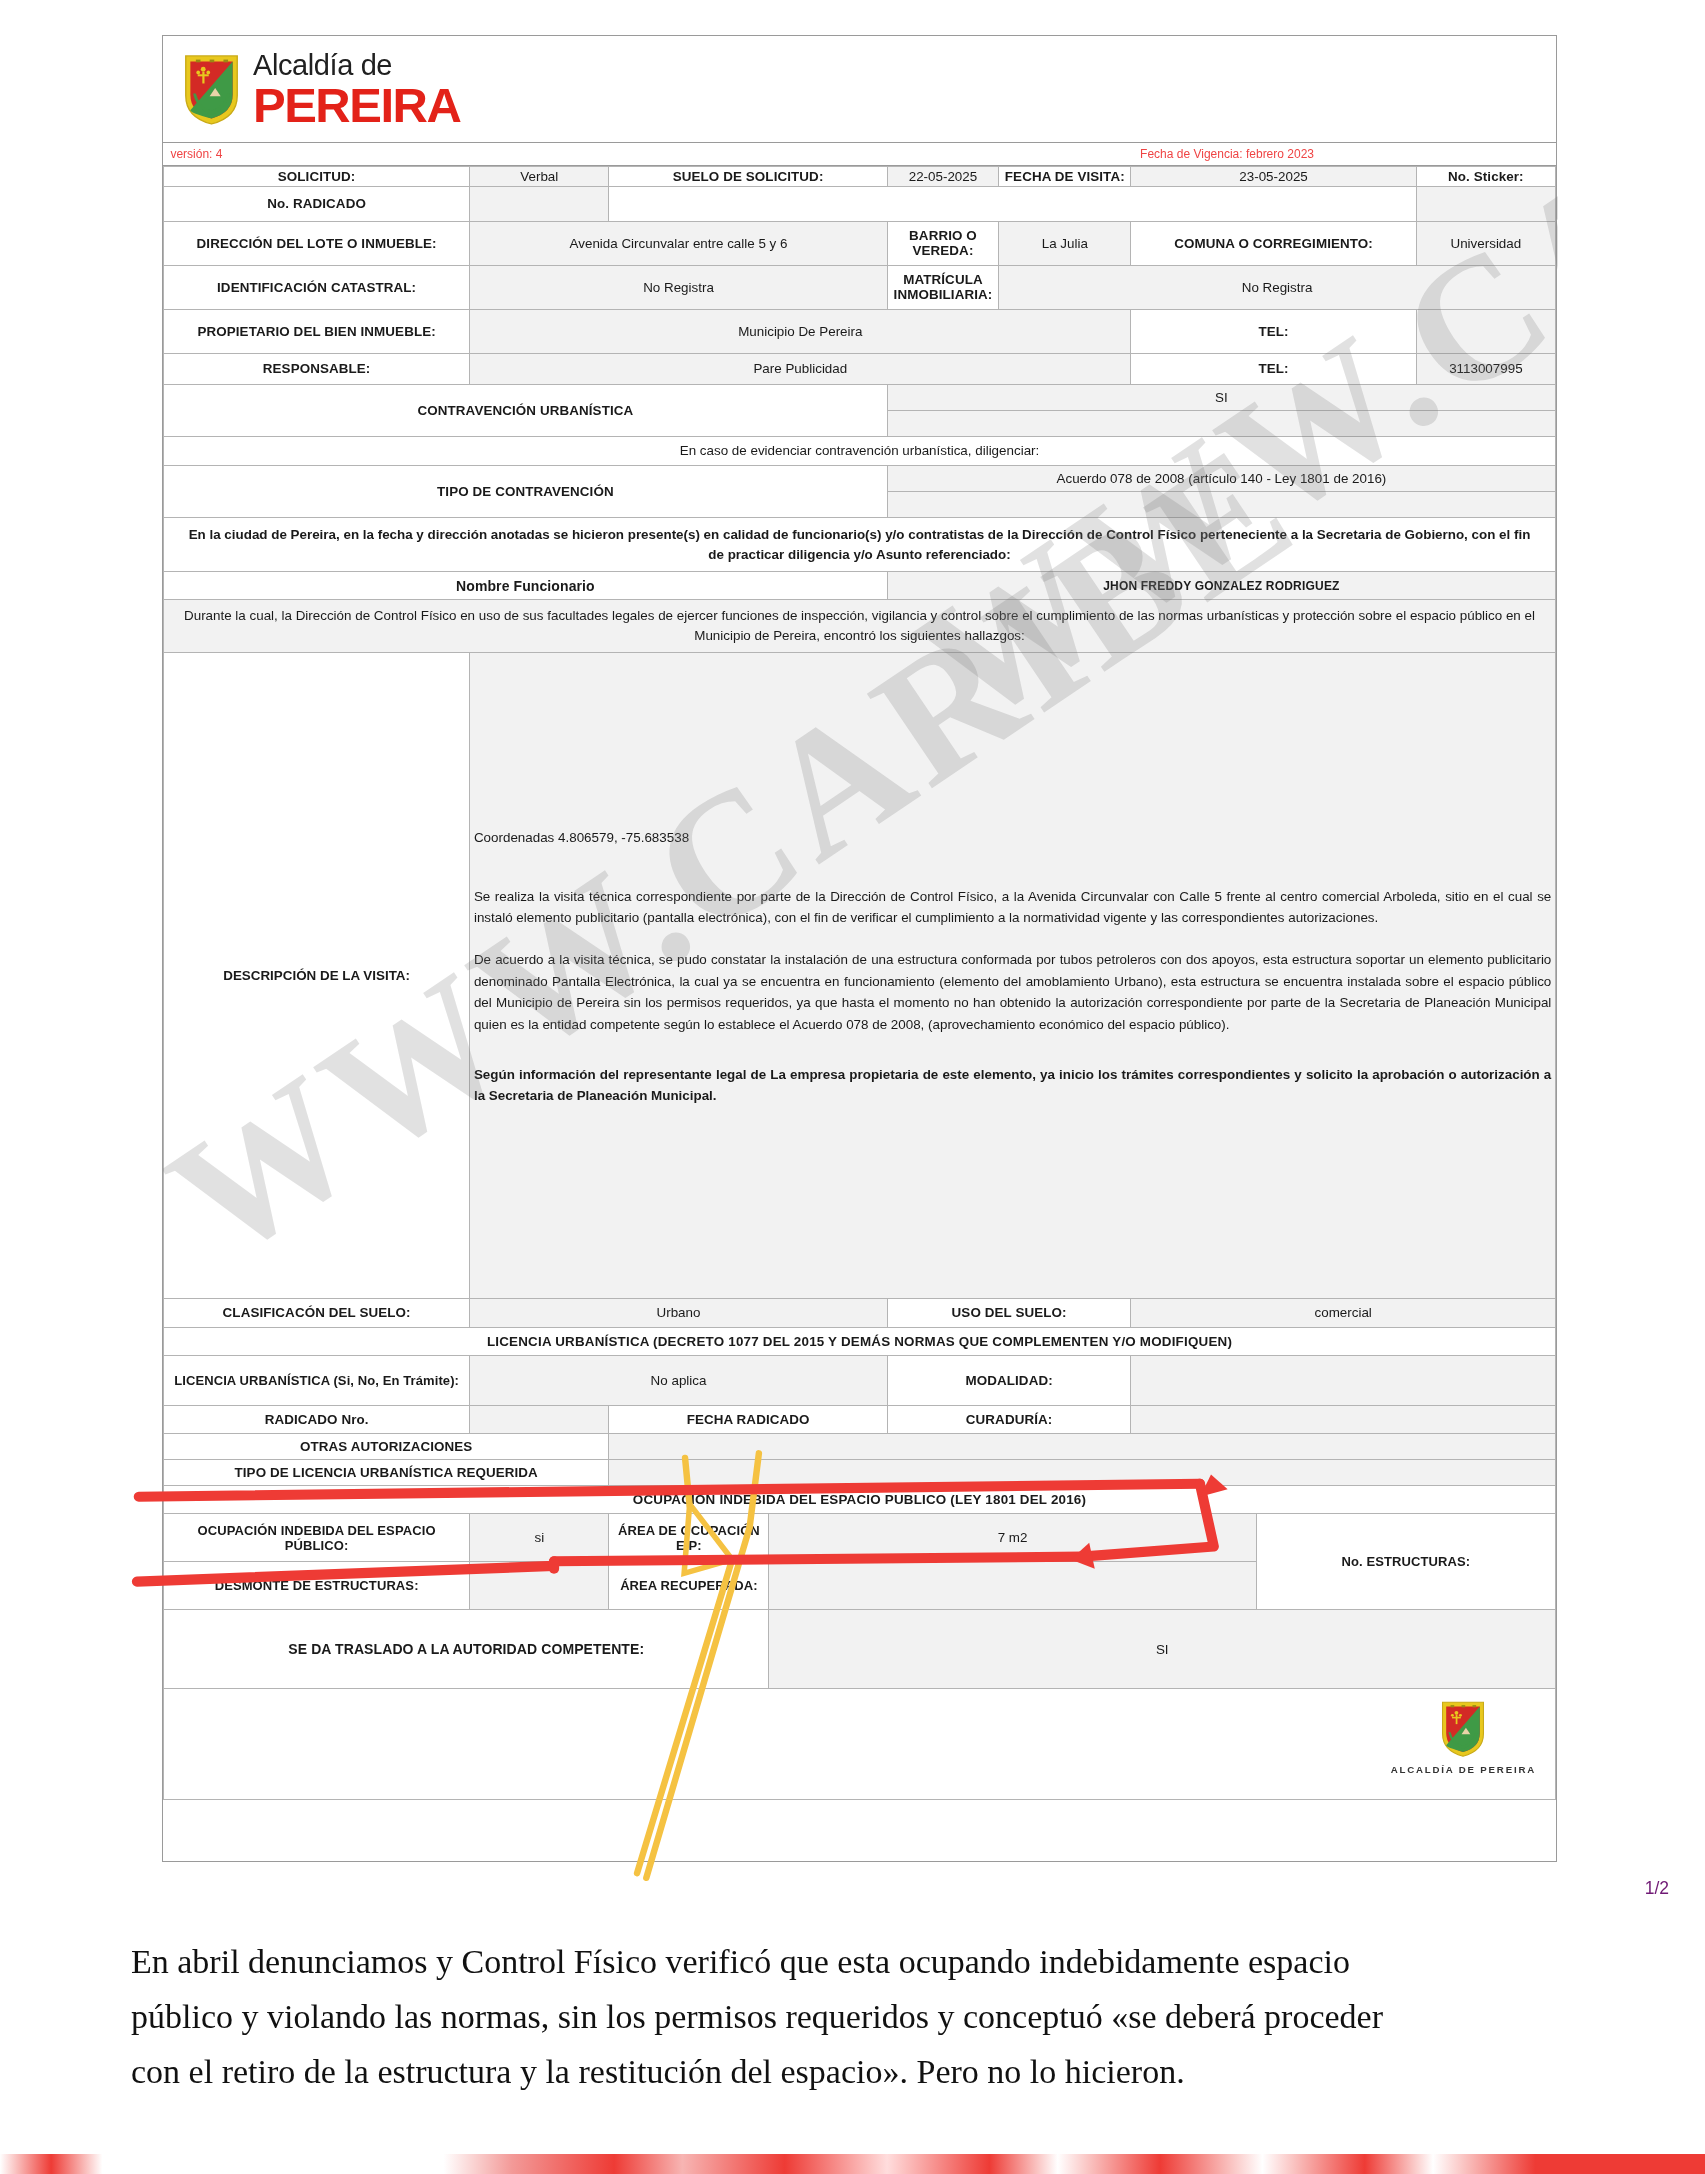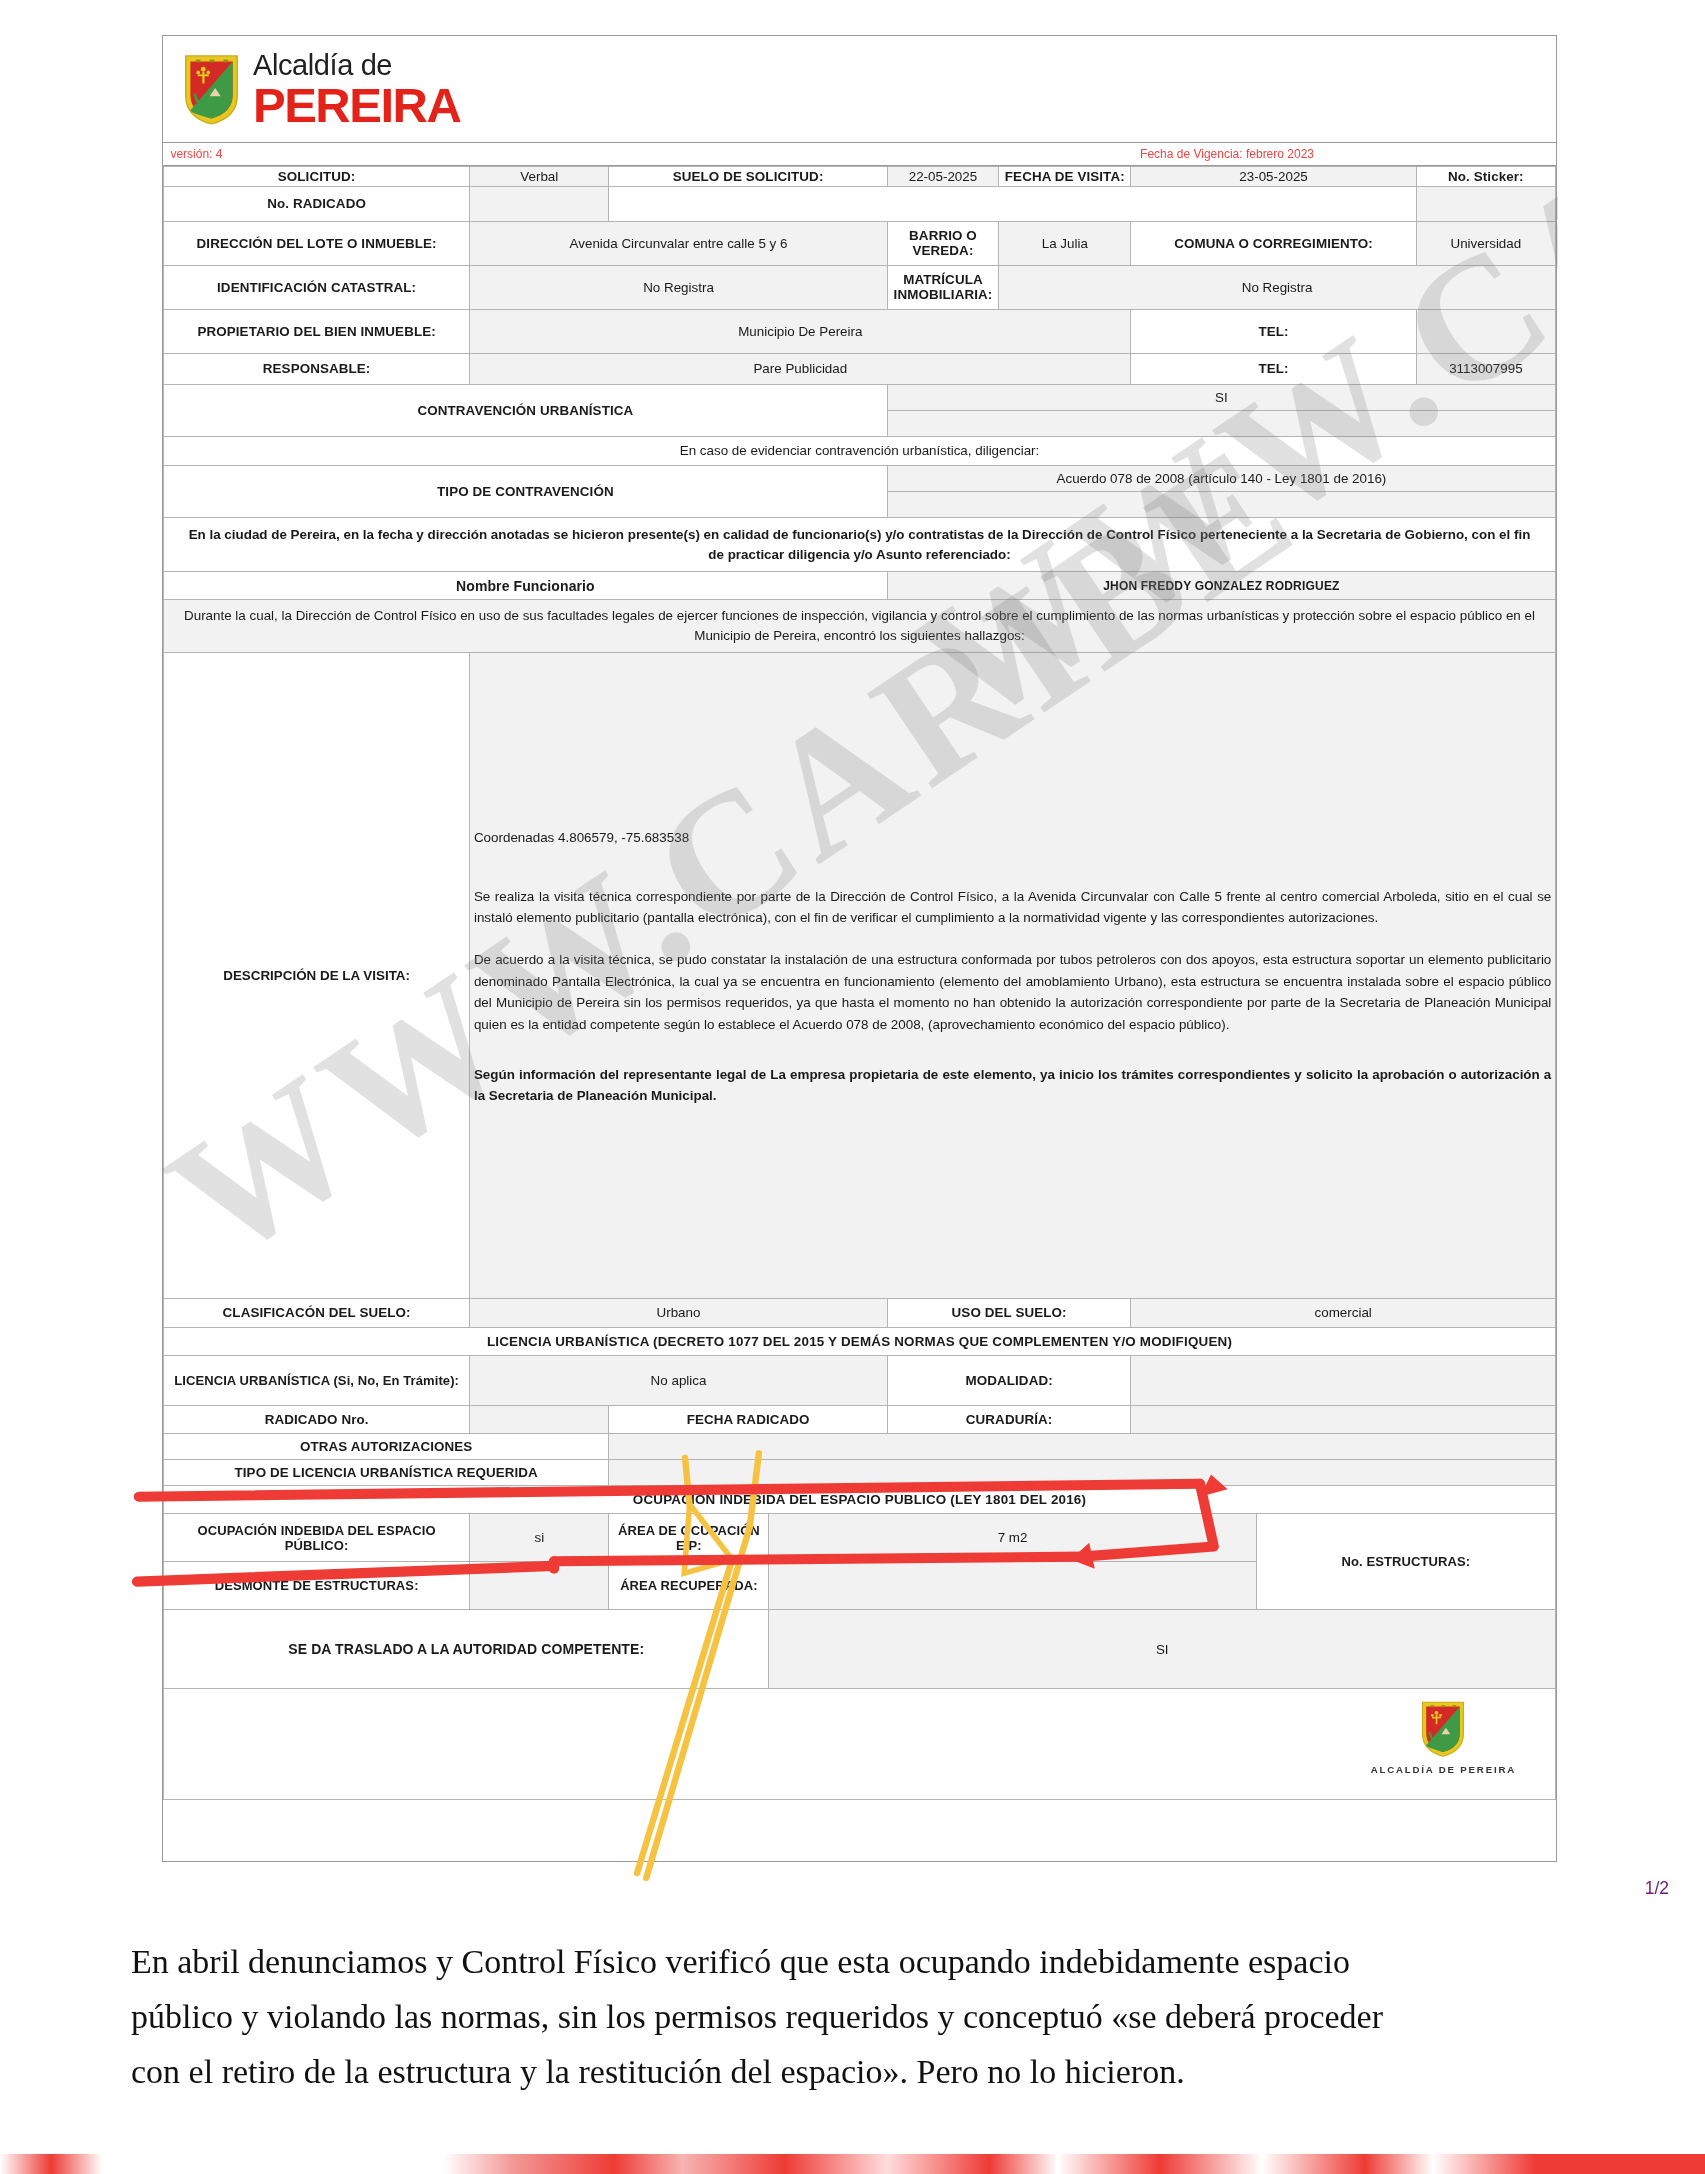--- a/index.html
+++ b/index.html
@@ -66,21 +66,21 @@
   .desc-body p { margin:0 0 20px 0; }
   .desc-body p:last-child { margin-bottom:16px;font-weight:bold; }
   .desc-body p.coord { margin-bottom:37px; }
   .notebody { text-align:center; font-size:12.5px; background:#ffffff; color:#222; line-height:1.5; padding:5.5px 18.5px; }
   .notebody2 { text-align:center; font-size:12px; background:#f2f2f2; color:#333; line-height:1.5; padding:5.5px 18.5px; }
 
   .sec-title { font-weight:bold; text-align:center; font-size:14px; background:#ffffff; letter-spacing:0.2px; }
 
   
   .footcell { height:111px; background:#ffffff; position:relative; }
-  .footmark { position:absolute; right:39px; top:11px; text-align:center; }
+  .footmark { position:absolute; right:19px; top:11px; text-align:center; }
   .footmark .fm-t { font-size:9.7px; letter-spacing:1.8px; color:#333; font-weight:bold; margin-top:3.7px; }
 
   
   .pagecount {
     position:absolute; right:18.5px; bottom:14.8px; font-size:17.5px; color:#701a75;
   }
 
   
   .wm {
     position:absolute; left:0; top:0; width:1395px; height:1827px;

